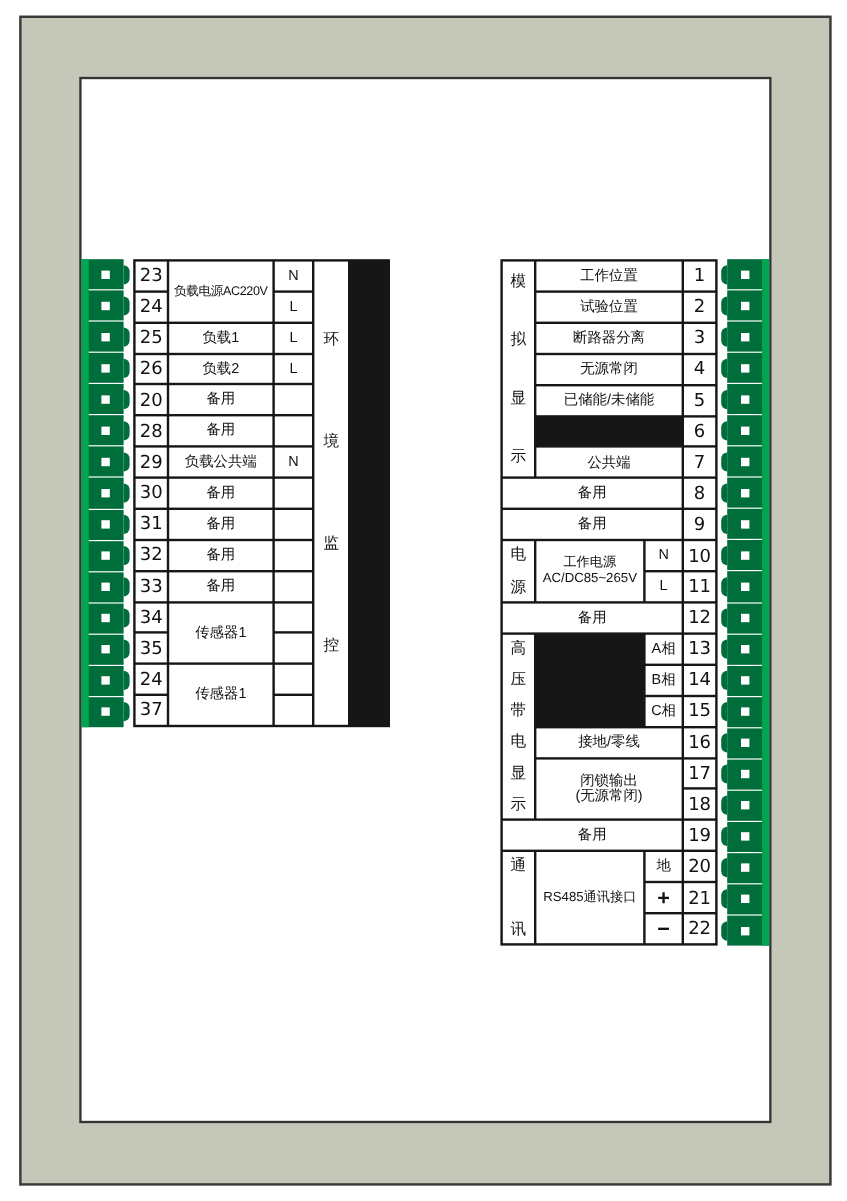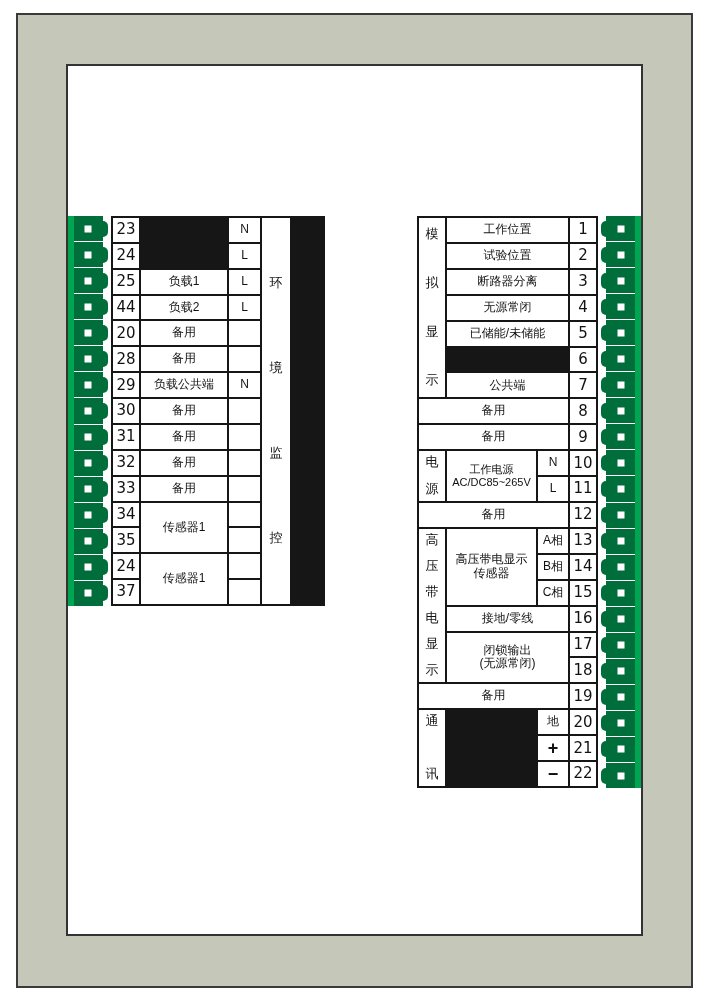--- a/index.html
+++ b/index.html
@@ -118,33 +118,34 @@
       <div class="term">
         <span class="sq"></span>
       </div>
     </div>
 
   <div class="tbl tbl-left">
 
     <div class="cell num" style="grid-area:1/1">23</div>
     <div class="cell num" style="grid-area:2/1">24</div>
     <div class="cell num" style="grid-area:3/1">25</div>
-    <div class="cell num" style="grid-area:4/1">44</div>
+    <div class="cell num" style="grid-area:4/1">26</div>
     <div class="cell num" style="grid-area:5/1">20</div>
     <div class="cell num" style="grid-area:6/1">28</div>
     <div class="cell num" style="grid-area:7/1">29</div>
     <div class="cell num" style="grid-area:8/1">30</div>
     <div class="cell num" style="grid-area:9/1">31</div>
     <div class="cell num" style="grid-area:10/1">32</div>
     <div class="cell num" style="grid-area:11/1">33</div>
     <div class="cell num" style="grid-area:12/1">34</div>
     <div class="cell num" style="grid-area:13/1">35</div>
     <div class="cell num" style="grid-area:14/1">24</div>
     <div class="cell num" style="grid-area:15/1">37</div>
 
+    <div class="cell fs10" style="grid-area:1/2/3/3">负载电源AC220V</div>
     <div class="cell" style="grid-area:3/2">负载1</div>
     <div class="cell" style="grid-area:4/2">负载2</div>
     <div class="cell" style="grid-area:5/2">备用</div>
     <div class="cell" style="grid-area:6/2">备用</div>
     <div class="cell" style="grid-area:7/2">负载公共端</div>
     <div class="cell" style="grid-area:8/2">备用</div>
     <div class="cell" style="grid-area:9/2">备用</div>
     <div class="cell" style="grid-area:10/2">备用</div>
     <div class="cell" style="grid-area:11/2">备用</div>
     <div class="cell" style="grid-area:12/2/14/3">传感器1</div>
@@ -203,26 +204,25 @@
     <div class="cell" style="grid-area:2/2/3/4">试验位置</div>
     <div class="cell" style="grid-area:3/2/4/4">断路器分离</div>
     <div class="cell" style="grid-area:4/2/5/4">无源常闭</div>
     <div class="cell" style="grid-area:5/2/6/4">已储能/未储能</div>
     <div class="cell" style="grid-area:7/2/8/4">公共端</div>
     <div class="cell" style="grid-area:8/1/9/4">备用</div>
     <div class="cell" style="grid-area:9/1/10/4">备用</div>
     <div class="cell pre fs11" style="grid-area:10/2/12/3">工作电源
 AC/DC85~265V</div>
     <div class="cell" style="grid-area:12/1/13/4">备用</div>
-    <div class="cell pre" style="grid-area:13/2/16/3">高压带电显示
-传感器</div>
     <div class="cell" style="grid-area:16/2/17/4">接地/零线</div>
     <div class="cell pre" style="grid-area:17/2/19/4">闭锁输出
 (无源常闭)</div>
     <div class="cell" style="grid-area:19/1/20/4">备用</div>
+    <div class="cell fs11" style="grid-area:20/2/23/3">RS485通讯接口</div>
 
     <div class="cell" style="grid-area:10/3">N</div>
     <div class="cell" style="grid-area:11/3">L</div>
     <div class="cell" style="grid-area:13/3">A相</div>
     <div class="cell" style="grid-area:14/3">B相</div>
     <div class="cell" style="grid-area:15/3">C相</div>
     <div class="cell" style="grid-area:20/3">地</div>
     <div class="cell sym" style="grid-area:21/3">+</div>
     <div class="cell sym" style="grid-area:22/3">−</div>
 

